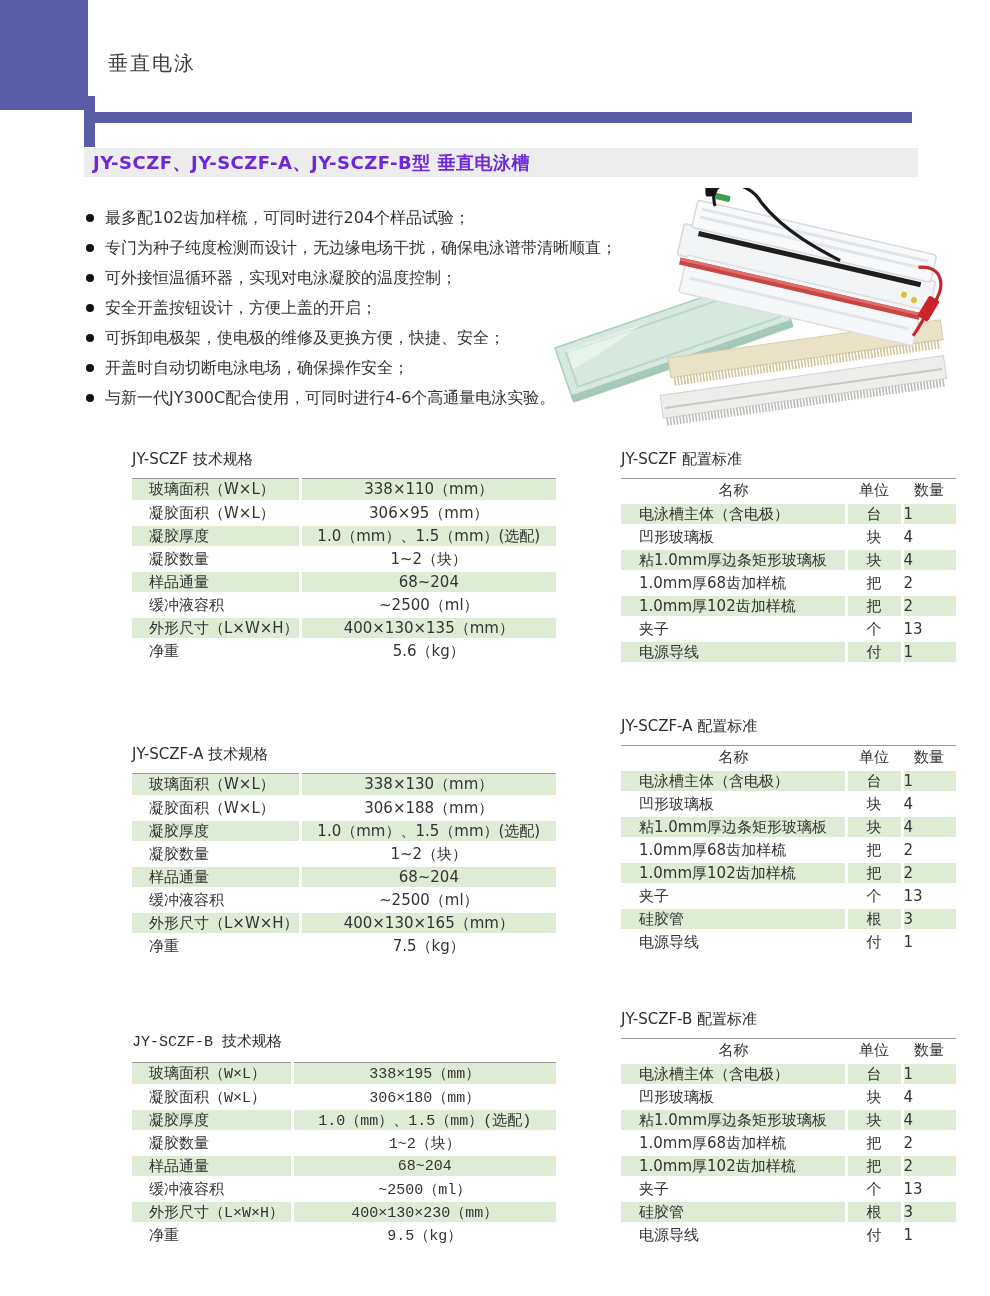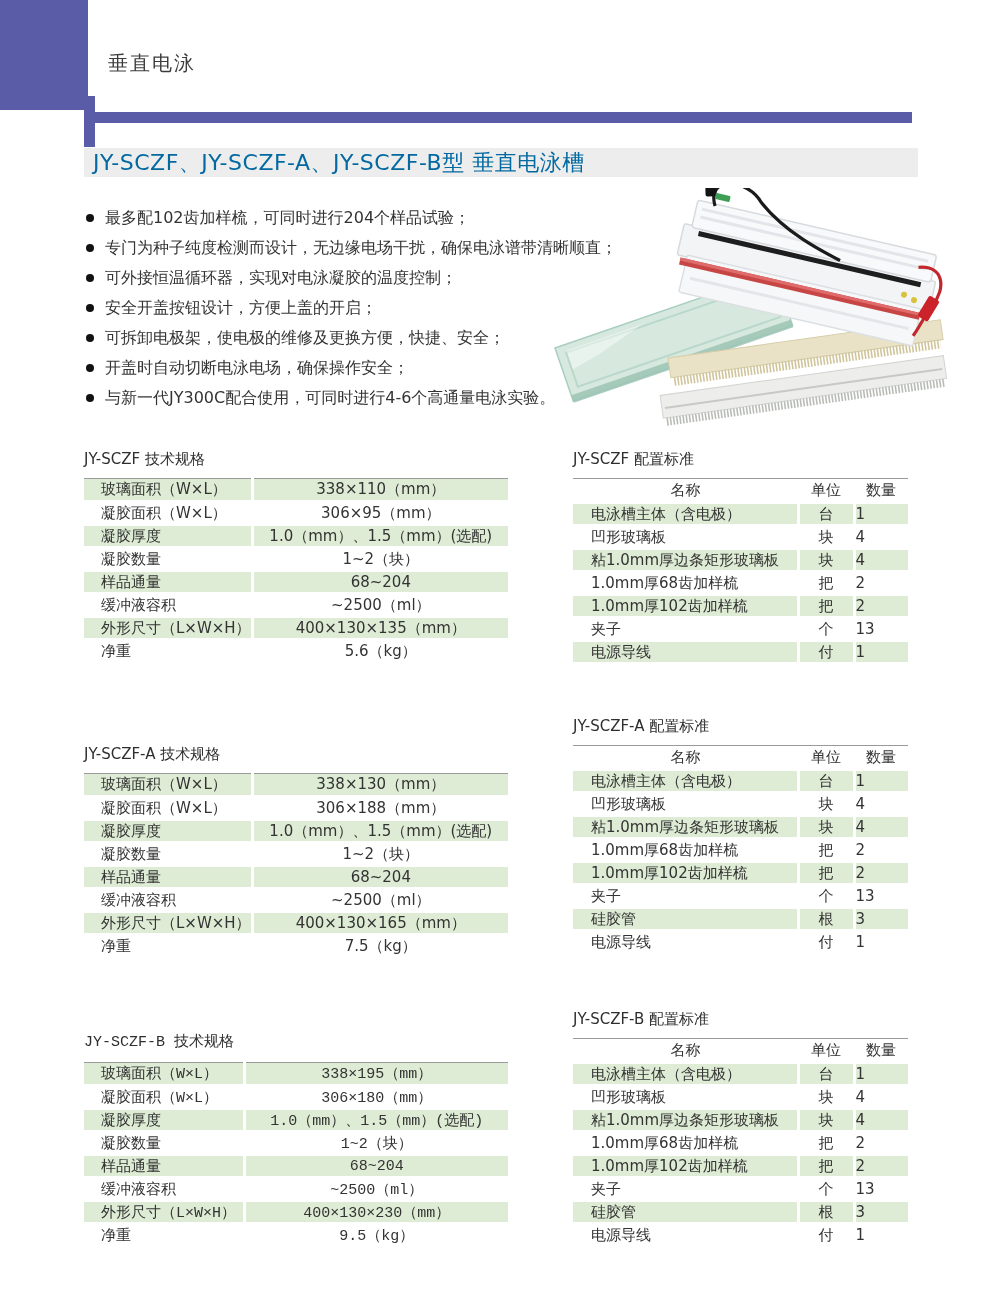--- a/index.html
+++ b/index.html
@@ -10,30 +10,30 @@
   }
   
   .corner-block { position:absolute; left:0; top:0; width:88px; height:110px; background:#5a5ca8; }
   .v-stub       { position:absolute; left:84px; top:96px; width:11px; height:51px; background:#5a5ca8; }
   .h-bar        { position:absolute; left:88px; top:112px; width:824px; height:11px; background:#5a5ca8; }
   .section-label{ position:absolute; left:108px; top:50px; font-size:20px; color:#3c3c3c; letter-spacing:2px; }
   .product-titlebar {
     position:absolute; left:84px; top:148px; width:834px; height:29px;
     background:#ededed; display:flex; align-items:center; padding-left:9px;
   }
-  .product-title { font-size:22px; font-weight:normal; color:#0369a1; letter-spacing:.5px; }
+  .product-title { font-size:18px; font-weight:bold; color:#6d28d9; letter-spacing:.5px; }
   
   .features { position:absolute; left:84px; top:207px; width:600px; list-style:none; }
   .features li { display:flex; align-items:flex-start; margin-bottom:9px; line-height:21px; white-space:nowrap; }
   .dot { width:8px; height:8px; border-radius:50%; background:#111; margin:7px 11px 0 2px; flex:0 0 8px; }
   .ftext { font-size:16px; color:#333; }
   
   .photo { position:absolute; left:540px; top:188px; width:450px; height:240px; }
   
-  .tbl { position:absolute; }
+  .tbl { position:absolute;margin-left:48px; }
   .tbl-title { font-size:15px; color:#2e2e2e; height:22px; line-height:22px; margin-bottom:8px; }
   table { width:100%; border-collapse:collapse; border-top:1px solid #9a9a9a; border-bottom:2px solid #7f7f7f; }
   td,th { height:23px; font-size:15px; color:#333; padding:0; font-weight:normal; border-bottom:3px solid #fff; }
   tr.alt td { background:#dfecd5; }
   .spec  td.c0 { width:160px; text-align:left; padding-left:17px; border-right:3px solid #fff; white-space:nowrap; }
   .spec  td.c1 { text-align:center; white-space:nowrap; }
   .config th   { height:24px; text-align:center; }
   .config td.c0{ text-align:left; padding-left:18px; border-right:3px solid #fff; white-space:nowrap; }
   .config .c1  { width:56px; text-align:center; }
   .config td.c1{ border-right:3px solid #fff; }

